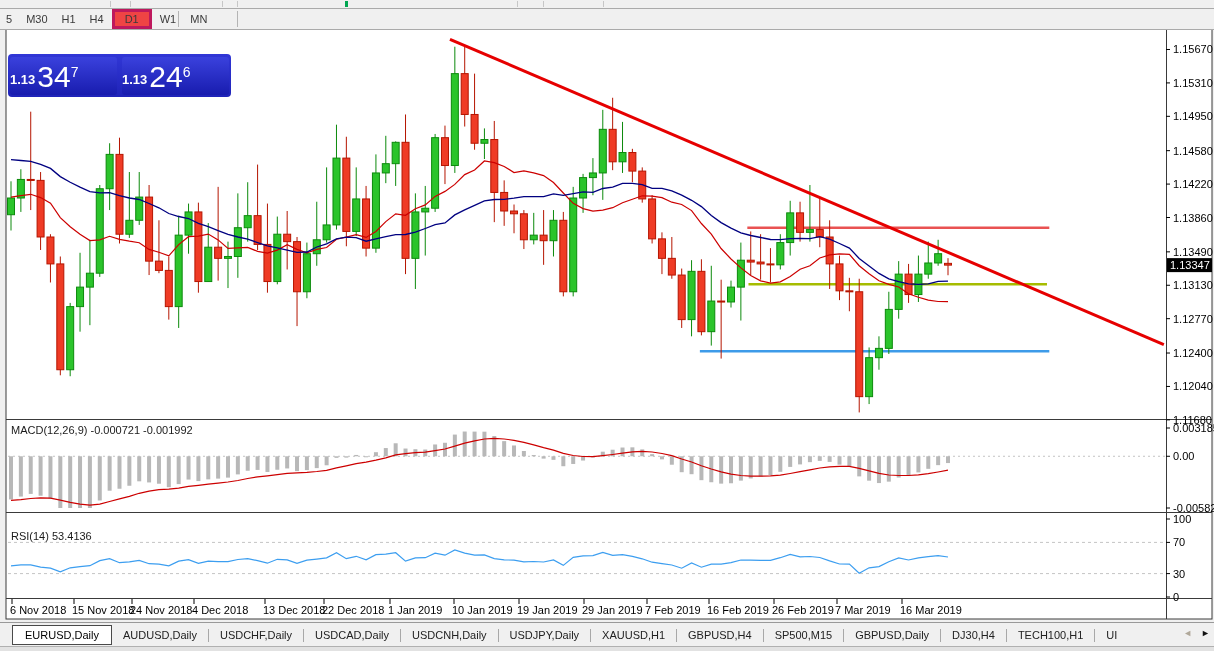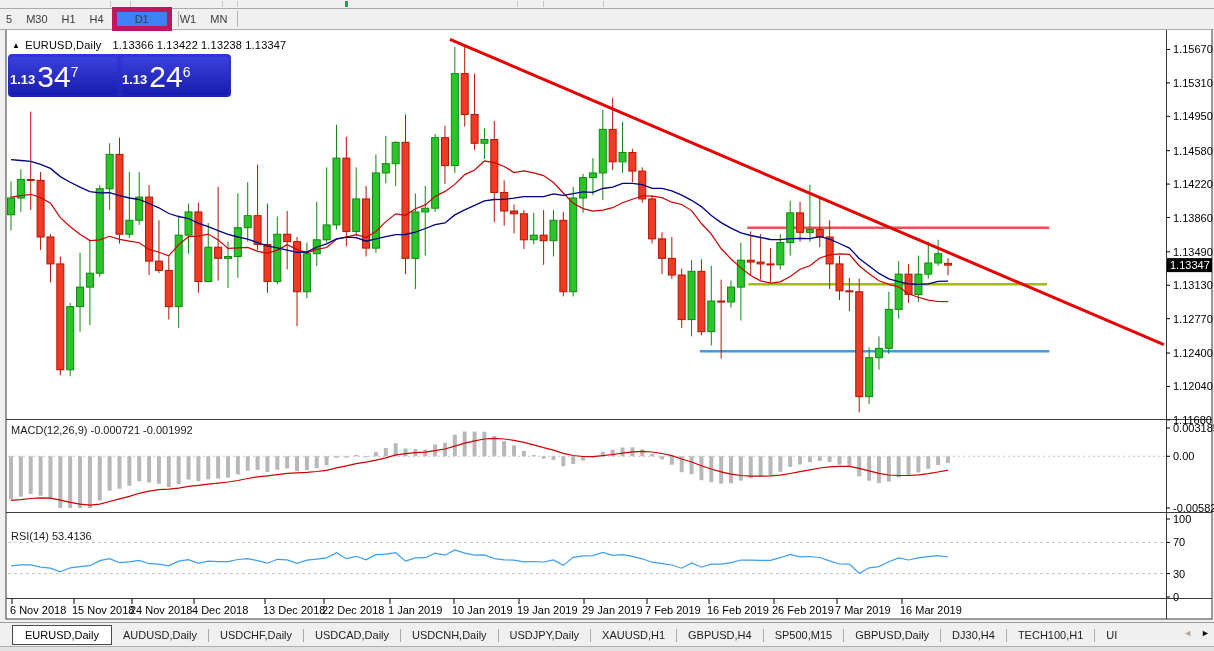--- a/index.html
+++ b/index.html
@@ -8,21 +8,21 @@
   svg text{font-family:"Liberation Sans",sans-serif;font-size:11px;fill:#000;}
 
   
   #topstrip{position:absolute;left:0;top:0;width:1214px;height:8px;background:#f0f0f0;border-bottom:1px solid #aaa;z-index:3;}
   #topstrip .sep{position:absolute;top:1px;width:1px;height:6px;background:#c6c6c6;}
   #topstrip .greenmark{position:absolute;top:1px;width:3px;height:6px;background:#00a651;}
 
   
   #tfbar{position:absolute;left:0;top:9px;width:1214px;height:20px;background:#f0f0f0;border-bottom:1px solid #aaa;z-index:3;display:flex;align-items:center;}
   .tf-item{font-size:11px;color:#3a3a3a;padding:2px 6px;margin-right:2px;cursor:default;}
-  .tf-item.selected{background:#3b82f6;border:5px solid #be185d;padding:1px 18px;}
+  .tf-item.selected{background:#ef4444;border:3px solid #be185d;padding:1px 10px;}
   .tf-sep{position:absolute;top:2px;width:1px;height:16px;background:#b4b4b4;}
 
   
   #chart-header{position:absolute;left:12px;top:39px;z-index:4;font-size:11px;color:#000;}
   #chart-header .arr{font-size:8px;margin-right:5px;vertical-align:1px;}
   #chart-header .ttl{margin-right:8px;}
   #chart-header span{letter-spacing:0.2px;}
   #trade-widget{position:absolute;left:8px;top:54px;width:223px;z-index:4;background:linear-gradient(#3137d6,#1f23b8);border-radius:4px;padding:2px;box-sizing:border-box;}
   #tw-row1{display:flex;align-items:stretch;height:24px;}
   .tw-btn{color:#fff;font-size:13px;text-align:center;line-height:22px;background:linear-gradient(#4d55e8,#2329c6);border-bottom:2px solid rgba(255,255,255,.8);cursor:pointer;}
@@ -458,27 +458,20 @@
     <div class="tf-sep" style="left:237px"></div>
   <div class="tf-item">5</div>
       <div class="tf-item">M30</div>
       <div class="tf-item">H1</div>
       <div class="tf-item">H4</div>
       <div class="tf-item selected">D1</div>
       <div class="tf-item">W1</div>
       <div class="tf-item">MN</div>
     </div>
 
-  <div id="chart-header">
-    <span class="arr">▲</span><span class="ttl">EURUSD,Daily</span>
-    <span>1.13366</span>
-    <span>1.13422</span>
-    <span>1.13238</span>
-    <span>1.13347</span>
-  </div>
 
   <div id="trade-widget">
     <div id="tw-row2">
       <div class="price-box">
         <span class="pfx">1.13</span>
         <span class="big">34</span>
         <span class="sup">7</span>
       </div>
       <div class="price-box">
         <span class="pfx">1.13</span>

